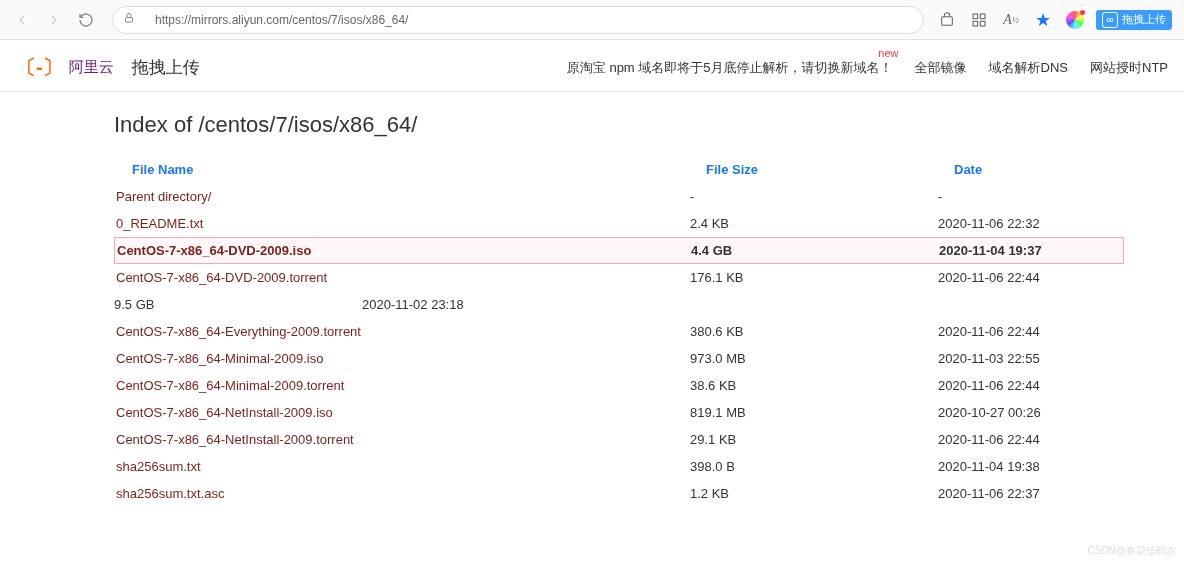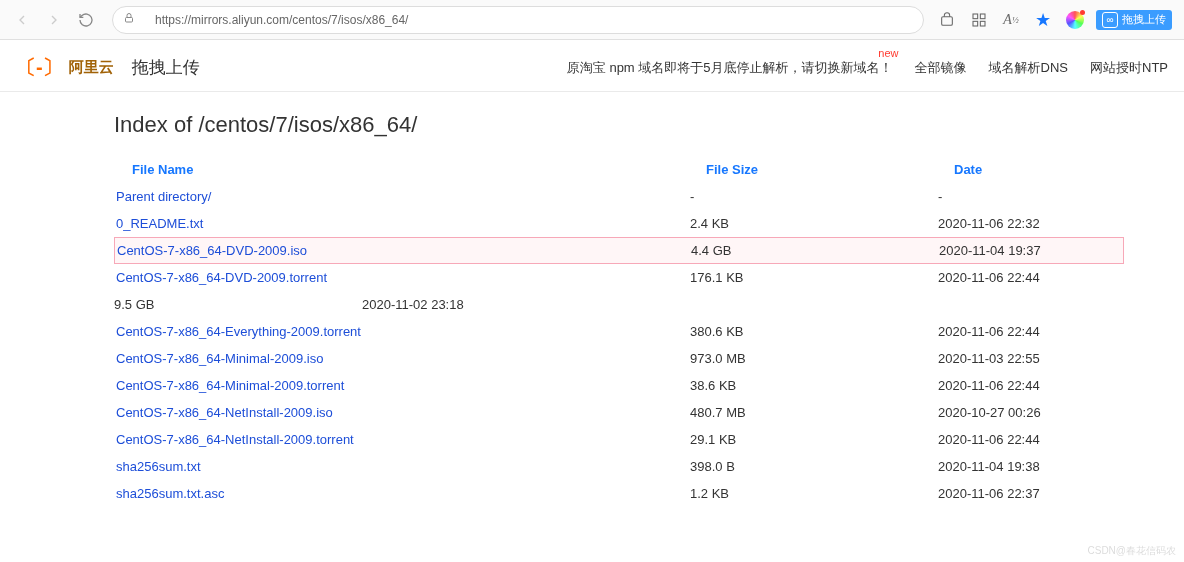--- a/index.html
+++ b/index.html
@@ -18,37 +18,37 @@
     .star-blue { color: #1677ff; font-size: 18px; }
     .palette-icon { width: 18px; height: 18px; border-radius: 50%; background: conic-gradient(#f55,#ff5,#5f5,#5ff,#55f,#f5f,#f55); position: relative; }
     .palette-icon::after { content: ''; position: absolute; top: -1px; right: -1px; width: 5px; height: 5px; background: #ff3b30; border-radius: 50%; }
     .ext-pill { background: #3a9cff; color: #fff; height: 20px; display: flex; align-items: center; gap: 4px; padding: 0 6px; border-radius: 3px; font-size: 11px; }
     .ext-pill .ext-logo { width: 16px; height: 16px; background: #3a9cff; border: 1px solid #fff; border-radius: 3px; display: flex; align-items: center; justify-content: center; font-size: 10px; }
     
     
     .site-header { display: flex; align-items: center; padding: 14px 16px 10px 16px; border-bottom: 1px solid #eaeaea; }
     .logo-wrap { display: flex; align-items: center; gap: 6px; }
     .logo-mark { color: #ff6a00; font-weight: bold; font-size: 20px; }
-    .logo-text { color: #a16207; font-size: 15px; font-weight: 700; }
+    .logo-text { color: #701a75; font-size: 15px; font-weight: 400; }
     .site-title { margin-left: 18px; font-size: 17px; color: #333; }
     .header-right { margin-left: auto; display: flex; align-items: center; gap: 22px; font-size: 13px; color: #333; }
     .notice { position: relative; }
     .notice .new { position: absolute; top: -12px; right: -6px; color: #ff3b30; font-size: 11px; }
     
     
     .content { padding: 20px 60px 20px 114px; }
     .page-title { font-size: 22px; font-weight: 400; color: #333; margin-bottom: 18px; }
     .listing { width: 100%; }
     .row { display: flex; align-items: center; height: 27px; border-bottom: 1px solid transparent; }
     .row.header { font-weight: 600; color: #1677ff; margin-left: 16px; }
-    .row.highlighted { border: 1px solid #f7a8b8; background: #fff6f7; }
+    .row.highlighted { border: 1px solid #f7a8b8; background: #fff6f7; font-weight: bold; }
     .col-name { width: 576px; padding-left: 2px; }
     .col-size { width: 248px; }
     .col-date { flex: 1; }
-    .row a { color: #1d4ed8; text-decoration: none; }
+    .row a { color: #7f1d1d; text-decoration: none; }
     .row .col-size, .row .col-date { color: #333; }
     .row.header .col-size, .row.header .col-date { color: #1677ff; }
     
     .watermark { position: fixed; right: 8px; bottom: 4px; font-size: 10px; color: rgba(0,0,0,0.15); }
   </style>
 </head>
 <body>
 
 <div class="browser-bar">
   <div class="nav-btn disabled">
@@ -163,21 +163,21 @@
           <div class="col-size">973.0 MB</div>
           <div class="col-date">2020-11-03 22:55</div>
         </div>
         <div class="row">
           <div class="col-name"><a href="#">CentOS-7-x86_64-Minimal-2009.torrent</a></div>
           <div class="col-size">38.6 KB</div>
           <div class="col-date">2020-11-06 22:44</div>
         </div>
         <div class="row">
           <div class="col-name"><a href="#">CentOS-7-x86_64-NetInstall-2009.iso</a></div>
-          <div class="col-size">480.7 MB</div>
+          <div class="col-size">819.1 MB</div>
           <div class="col-date">2020-10-27 00:26</div>
         </div>
         <div class="row">
           <div class="col-name"><a href="#">CentOS-7-x86_64-NetInstall-2009.torrent</a></div>
           <div class="col-size">29.1 KB</div>
           <div class="col-date">2020-11-06 22:44</div>
         </div>
         <div class="row">
           <div class="col-name"><a href="#">sha256sum.txt</a></div>
           <div class="col-size">398.0 B</div>

